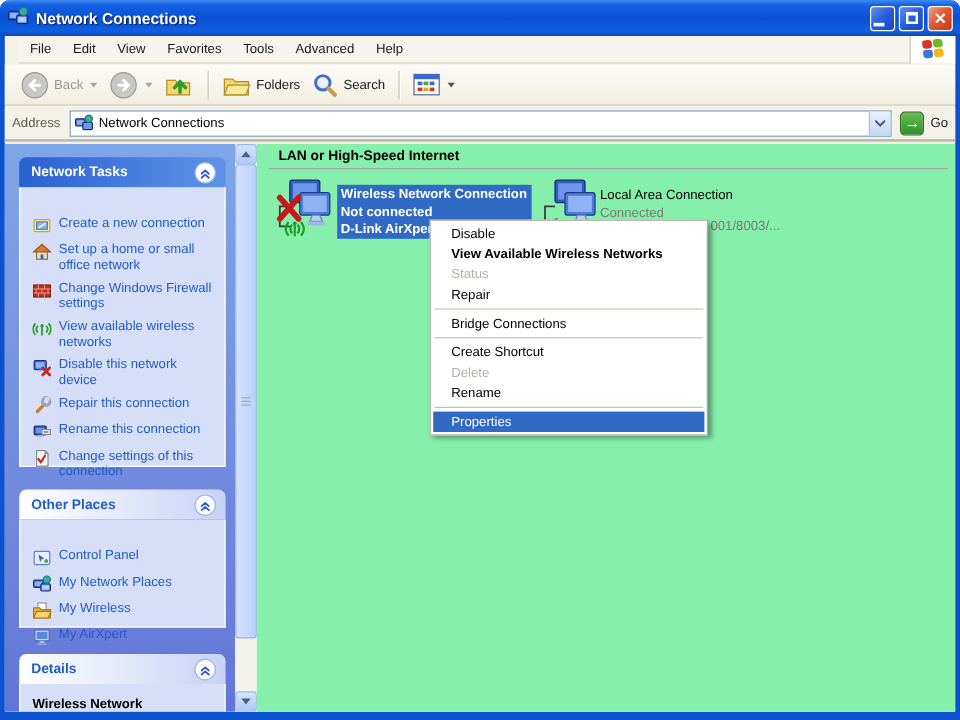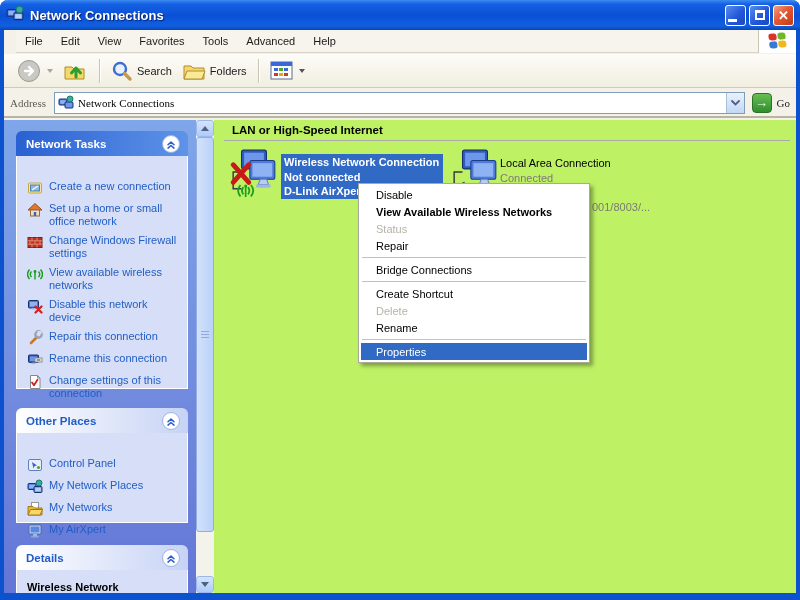--- a/index.html
+++ b/index.html
@@ -40,21 +40,21 @@
   .tb-btn { display:flex; align-items:center; gap:4px; padding:3px 5px; border-radius:3px; }
   .tb-label { color:#1A1A1A; }
   .tb-label.disabled { color:#9C9A8E; }
   .tb-sep { width:1px; height:24px; background:#C9C5B4; margin:0 6px; box-shadow:1px 0 0 #fff; }
   .drop-arrow { width:0; height:0; border-left:3px solid transparent; border-right:3px solid transparent;
     border-top:4px solid #555; margin-left:2px; }
   .drop-arrow.dis { border-top-color:#A8A698; }
 
   
   .addressbar { position:absolute; left:0; right:0; top:89px; height:29px; background:#F4F2E8;
-    border-bottom:2px solid #B9B5A4; display:flex; align-items:center; padding:0 6px;font-family:Liberation Serif, serif; }
+    border-bottom:2px solid #B9B5A4; display:flex; align-items:center; padding:0 6px; }
   .addr-label { color:#5F5C50; margin-right:8px; }
   .addr-combo { flex:1; height:22px; background:#fff; border:1px solid #7F9DB9; display:flex; align-items:center; padding-left:3px; }
   .addr-text { margin-left:4px; flex:1; }
   .addr-drop { width:18px; height:20px; background:linear-gradient(180deg,#E9F1FC,#C2D8F6);
     border-left:1px solid #A8C0DC; display:flex; align-items:center; justify-content:center; }
   .go-btn { width:20px; height:20px; margin-left:7px; border-radius:4px; border:1px solid #2E7028;
     background:linear-gradient(180deg,#67BE52,#2F8F2C); color:#fff; font-weight:bold;
     display:flex; align-items:center; justify-content:center; font-size:13px; }
   .go-label { margin-left:5px; color:#1A1A1A; }
 
@@ -85,31 +85,31 @@
   .sb-btn.down { position:absolute; bottom:0; left:0; right:0; }
   .sb-thumb { position:absolute; top:17px; height:395px; left:0; right:0; border:1px solid #90AEE4; border-radius:3px;
     background:linear-gradient(90deg,#D3E2FC,#BBD1F9); }
   .sb-grip { position:absolute; top:50%; left:4px; right:4px; margin-top:-4px; }
   .sb-grip i { display:block; height:1px; background:#8FABDE; margin-bottom:2px; }
   .sb-chev { width:0; height:0; border-left:4px solid transparent; border-right:4px solid transparent; }
   .sb-chev.up { border-bottom:5px solid #4D6185; }
   .sb-chev.dn { border-top:5px solid #4D6185; }
 
   
-  .main { position:relative; flex:1; background:#bef264; overflow:hidden; }
+  .main { position:relative; flex:1; background:#86efac; overflow:hidden; }
   .group-title { position:absolute; left:18px; top:4px; font-weight:bold; font-size:11.5px; color:#000; }
   .group-line { position:absolute; left:10px; right:6px; top:20px; height:1px; background:#A9A9A9; }
 
   .conn-icon { position:absolute; width:50px; height:50px; }
   .sel-block { position:absolute; left:67px; top:34px; width:162px; height:45px; background:#316AC5;
     color:#fff; padding:1px 0 0 3px; line-height:14.5px;font-weight:bold; }
   .lan-labels { position:absolute; left:286px; top:36px; line-height:14.5px; }
   .lan-name { color:#000; }
   .lan-status { color:#7B7B76; }
-  .lan-frag { position:absolute; left:378px; top:63px; color:#7B7B76;margin-top:18px; }
+  .lan-frag { position:absolute; left:378px; top:63px; color:#7B7B76; }
 
   
   .ctx { position:absolute; left:144px; top:63px; width:232px; background:#fff;
     border:1px solid #ACA899; box-shadow:3px 3px 4px rgba(0,0,0,.35); padding:2px; z-index:5; }
   .ctx-item { height:17px; display:flex; align-items:center; padding-left:15px; color:#000; }
   .ctx-item.bold { font-weight:bold; }
   .ctx-item.disabled { color:#B5B2A8; }
   .ctx-item.selected { background:#316AC5; color:#fff; }
   .ctx-sep { height:1px; background:#C5C2B5; margin:3px 1px; }
 </style>
@@ -156,44 +156,52 @@
           <i style="background:#3878D8"></i>
           <i style="background:#F0B818"></i>
       </span>
     </span>
   </div>
 
   <div class="toolbar">
     <span class="tb-btn">
       <svg width="24" height="24" viewBox="0 0 24 24">
           <circle cx="12" cy="12" r="10.5" fill="#C9C9C4" stroke="#9A9A92"></circle>
+          <path d="M16 12 H9 M12 8 l-4 4 4 4" stroke="#fff" stroke-width="2.4" fill="none" stroke-linecap="round" stroke-linejoin="round"></path>
+        </svg>
+      <span class="tb-label disabled">Back</span>
+      <span class="drop-arrow dis"></span>
+    </span>
+    <span class="tb-btn">
+      <svg width="24" height="24" viewBox="0 0 24 24">
+          <circle cx="12" cy="12" r="10.5" fill="#C9C9C4" stroke="#9A9A92"></circle>
           <path d="M8 12 h7 M12 8 l4 4 -4 4" stroke="#fff" stroke-width="2.4" fill="none" stroke-linecap="round" stroke-linejoin="round"></path>
         </svg>
       <span class="drop-arrow dis"></span>
     </span>
     <span class="tb-btn">
       <svg width="25" height="24" viewBox="0 0 25 24">
           <path d="M2 8 h7 l2 2 h10 v10 H2 z" fill="#F5D76B" stroke="#B08E2A"></path>
           <path d="M13 18 v-7 M13 9 l-4.5 5 M13 9 l4.5 5" stroke="#2E9E2E" stroke-width="3" stroke-linecap="round" stroke-linejoin="round" fill="none"></path>
         </svg>
     </span>
     <span class="tb-sep"></span>
     <span class="tb-btn">
+      <svg width="24" height="22" viewBox="0 0 24 22">
+          <path d="M2 6 h7 l2 2 h11 v11 H2 z" fill="#F5D76B" stroke="#B08E2A"></path>
+          <path d="M2 19 l3 -8 h18 l-3 8 z" fill="#FBE99A" stroke="#B08E2A"></path>
+        </svg>
+      <span class="tb-label">Folders</span>
+    </span>
+    <span class="tb-btn">
       <svg width="22" height="22" viewBox="0 0 22 22">
           <circle cx="9" cy="9" r="6" fill="#E8F2FF" stroke="#3E6FD0" stroke-width="2.4"></circle>
           <line x1="13.5" y1="13.5" x2="19" y2="19" stroke="#C89850" stroke-width="3.4" stroke-linecap="round"></line>
         </svg>
       <span class="tb-label">Search</span>
-    </span>
-    <span class="tb-btn">
-      <svg width="24" height="22" viewBox="0 0 24 22">
-          <path d="M2 6 h7 l2 2 h11 v11 H2 z" fill="#F5D76B" stroke="#B08E2A"></path>
-          <path d="M2 19 l3 -8 h18 l-3 8 z" fill="#FBE99A" stroke="#B08E2A"></path>
-        </svg>
-      <span class="tb-label">Folders</span>
     </span>
     <span class="tb-sep"></span>
     <span class="tb-btn">
       <svg width="23" height="19" viewBox="0 0 23 19">
           <rect x="1" y="1" width="21" height="17" fill="#fff" stroke="#5A6A8C"></rect>
           <rect x="1" y="1" width="21" height="4" fill="#3A68D8"></rect>
           <rect x="4" y="7" width="4" height="3" fill="#3A68D8"></rect>
           <rect x="9" y="7" width="4" height="3" fill="#4CA832"></rect>
           <rect x="14" y="7" width="4" height="3" fill="#3A68D8"></rect>
           <rect x="4" y="12" width="4" height="3" fill="#D03828"></rect>
@@ -341,21 +349,21 @@
                 <circle cx="12" cy="4" r="3" fill="#35AC9F" stroke="#1E7A6E"></circle>
               </svg>
             <span class="txt">My Network Places</span>
           </div>
           <div class="task-item">
             <svg class="task-icon" viewBox="0 0 16 16">
                 <rect x="4.5" y="1.5" width="7" height="8" fill="#fff" stroke="#999"></rect>
                 <path d="M1 5.5 h5 l1.5 1.5 h7.5 v7 H1 z" fill="#E8B838" stroke="#A87818"></path>
                 <path d="M1 14 l2.5 -5.5 h12 l-2.5 5.5 z" fill="#F5D76B" stroke="#A87818"></path>
               </svg>
-            <span class="txt">My Networks</span>
+            <span class="txt">My Wireless</span>
           </div>
           <div class="task-item">
             <svg class="task-icon" viewBox="0 0 16 16">
                 <rect x="2" y="2" width="12" height="9" rx="1" fill="#C8D8F0" stroke="#4868A8"></rect>
                 <rect x="3.5" y="3.5" width="9" height="6" fill="#5888E0"></rect>
                 <rect x="6" y="11" width="4" height="2" fill="#9EB6E8"></rect>
                 <rect x="4" y="13" width="8" height="1.5" rx=".7" fill="#8FA8D8"></rect>
               </svg>
             <span class="txt">My AirXpert</span>
           </div>

